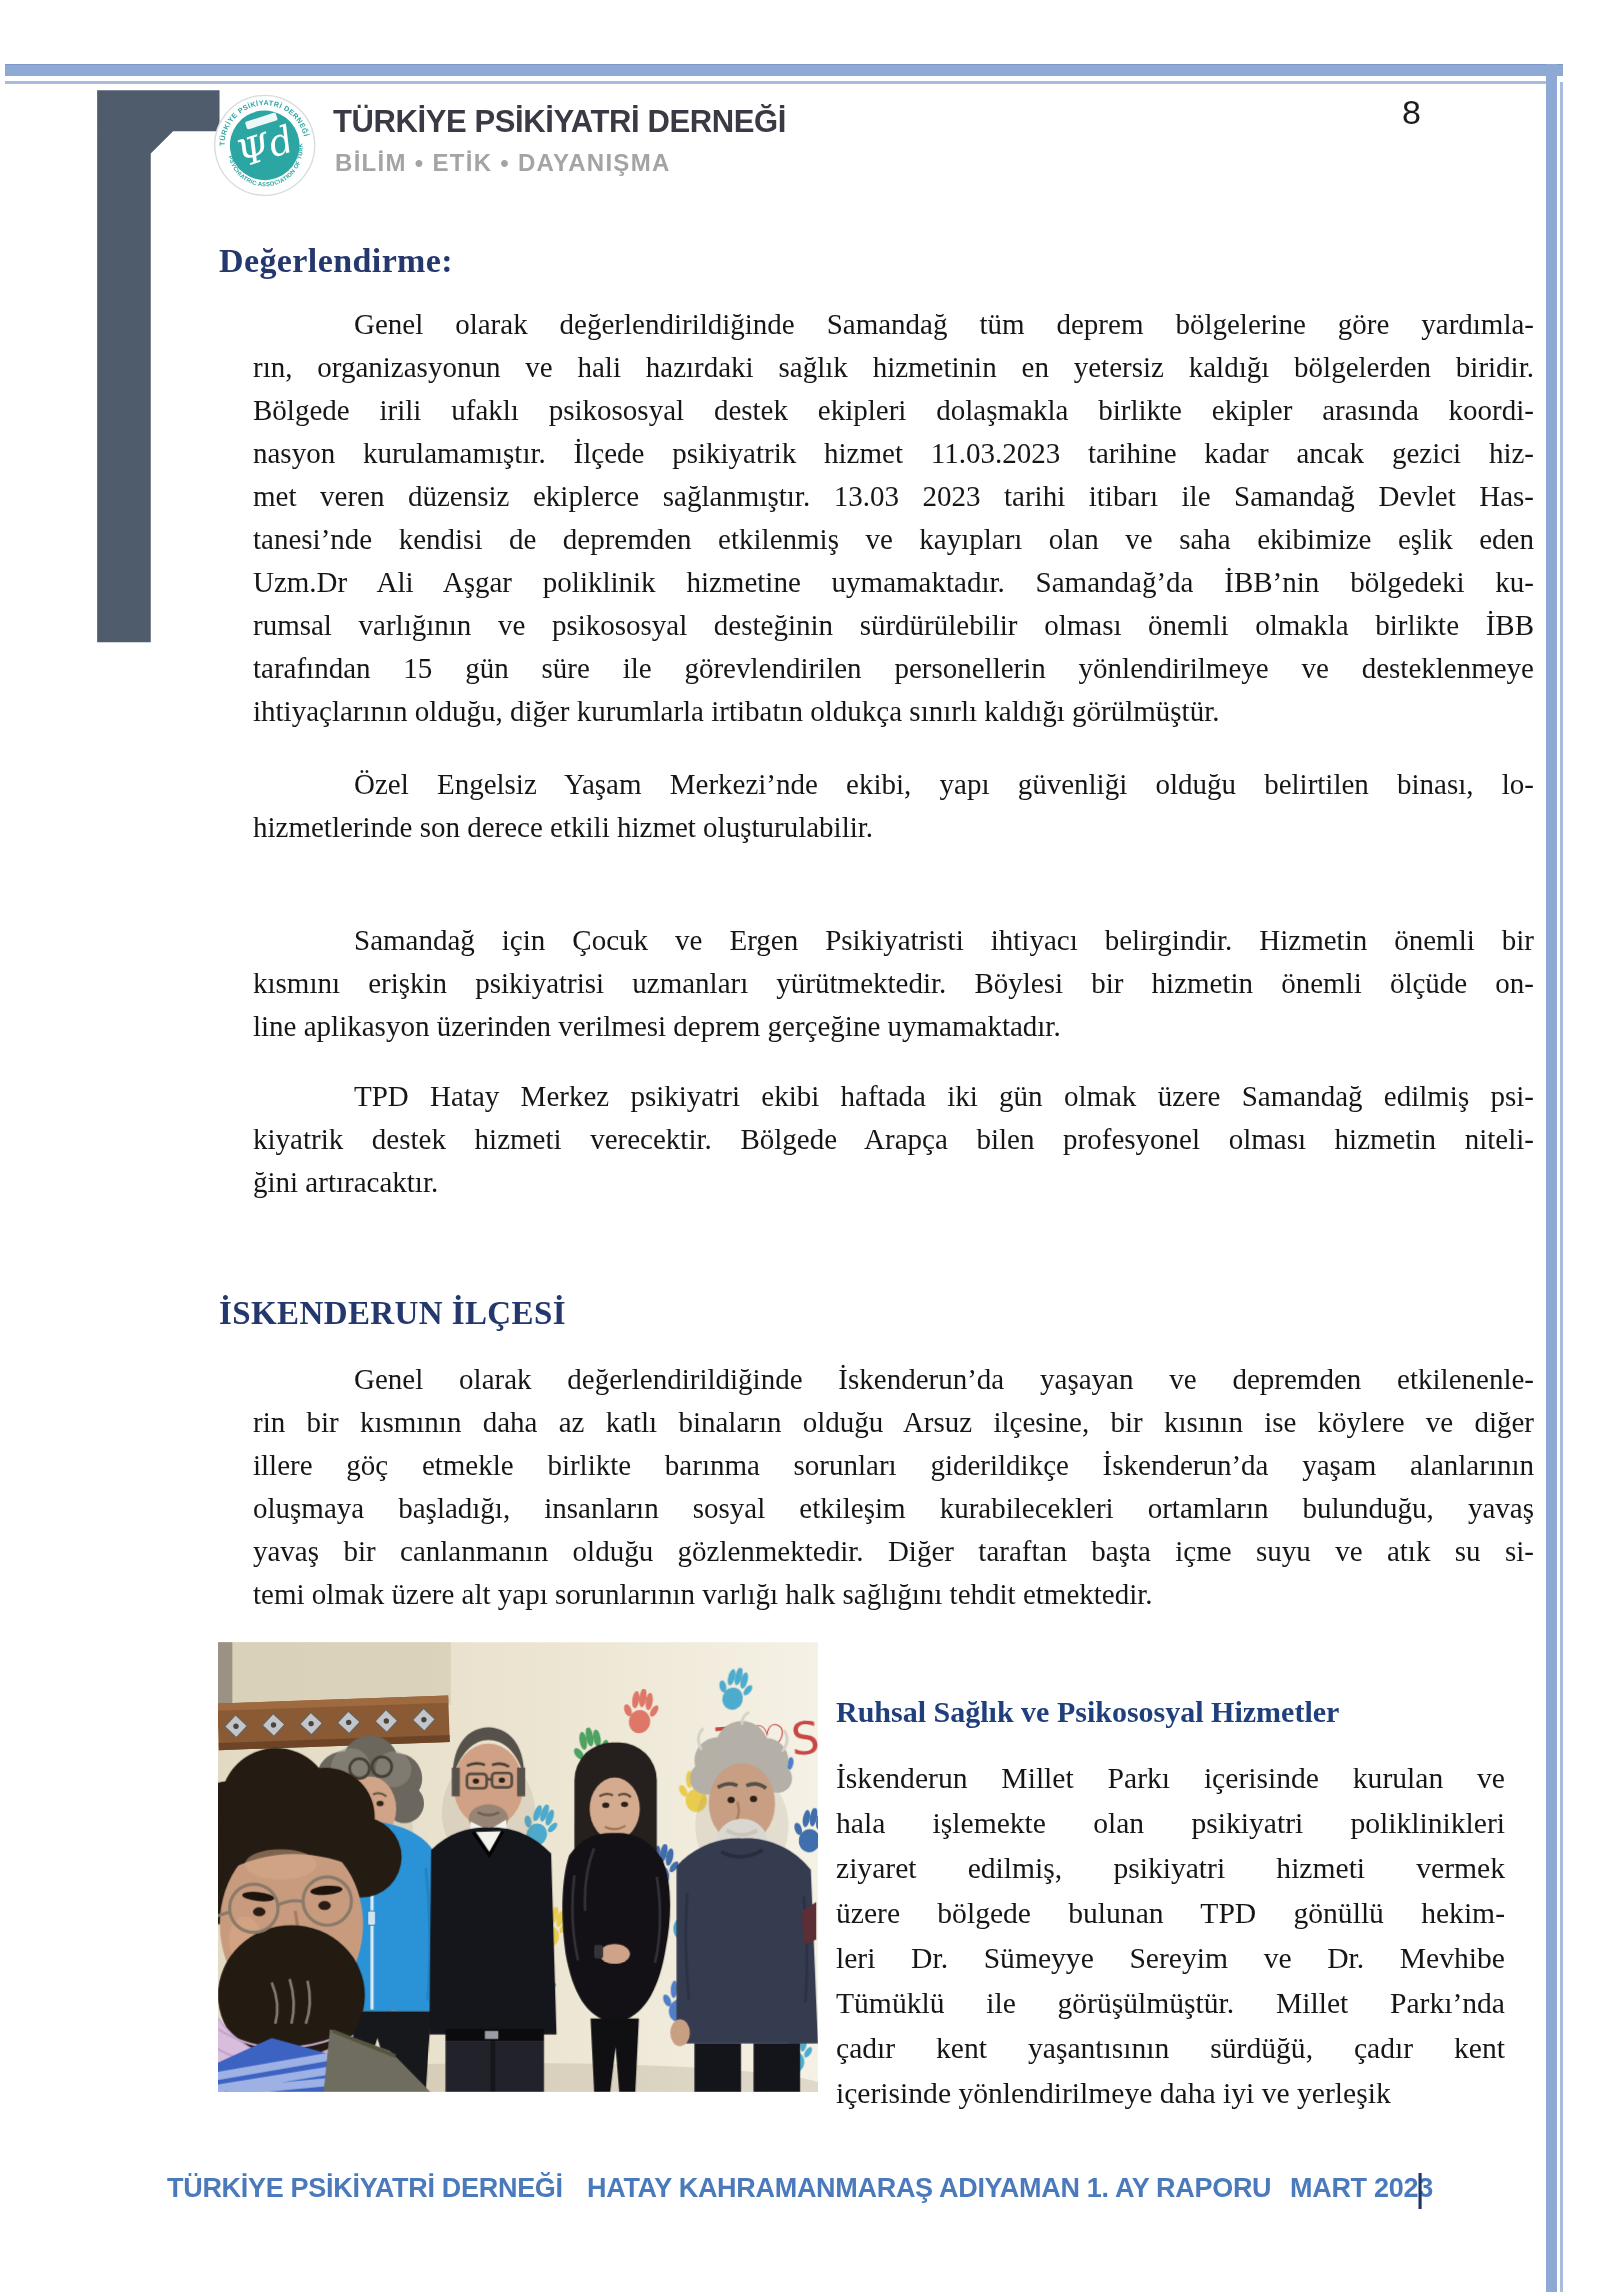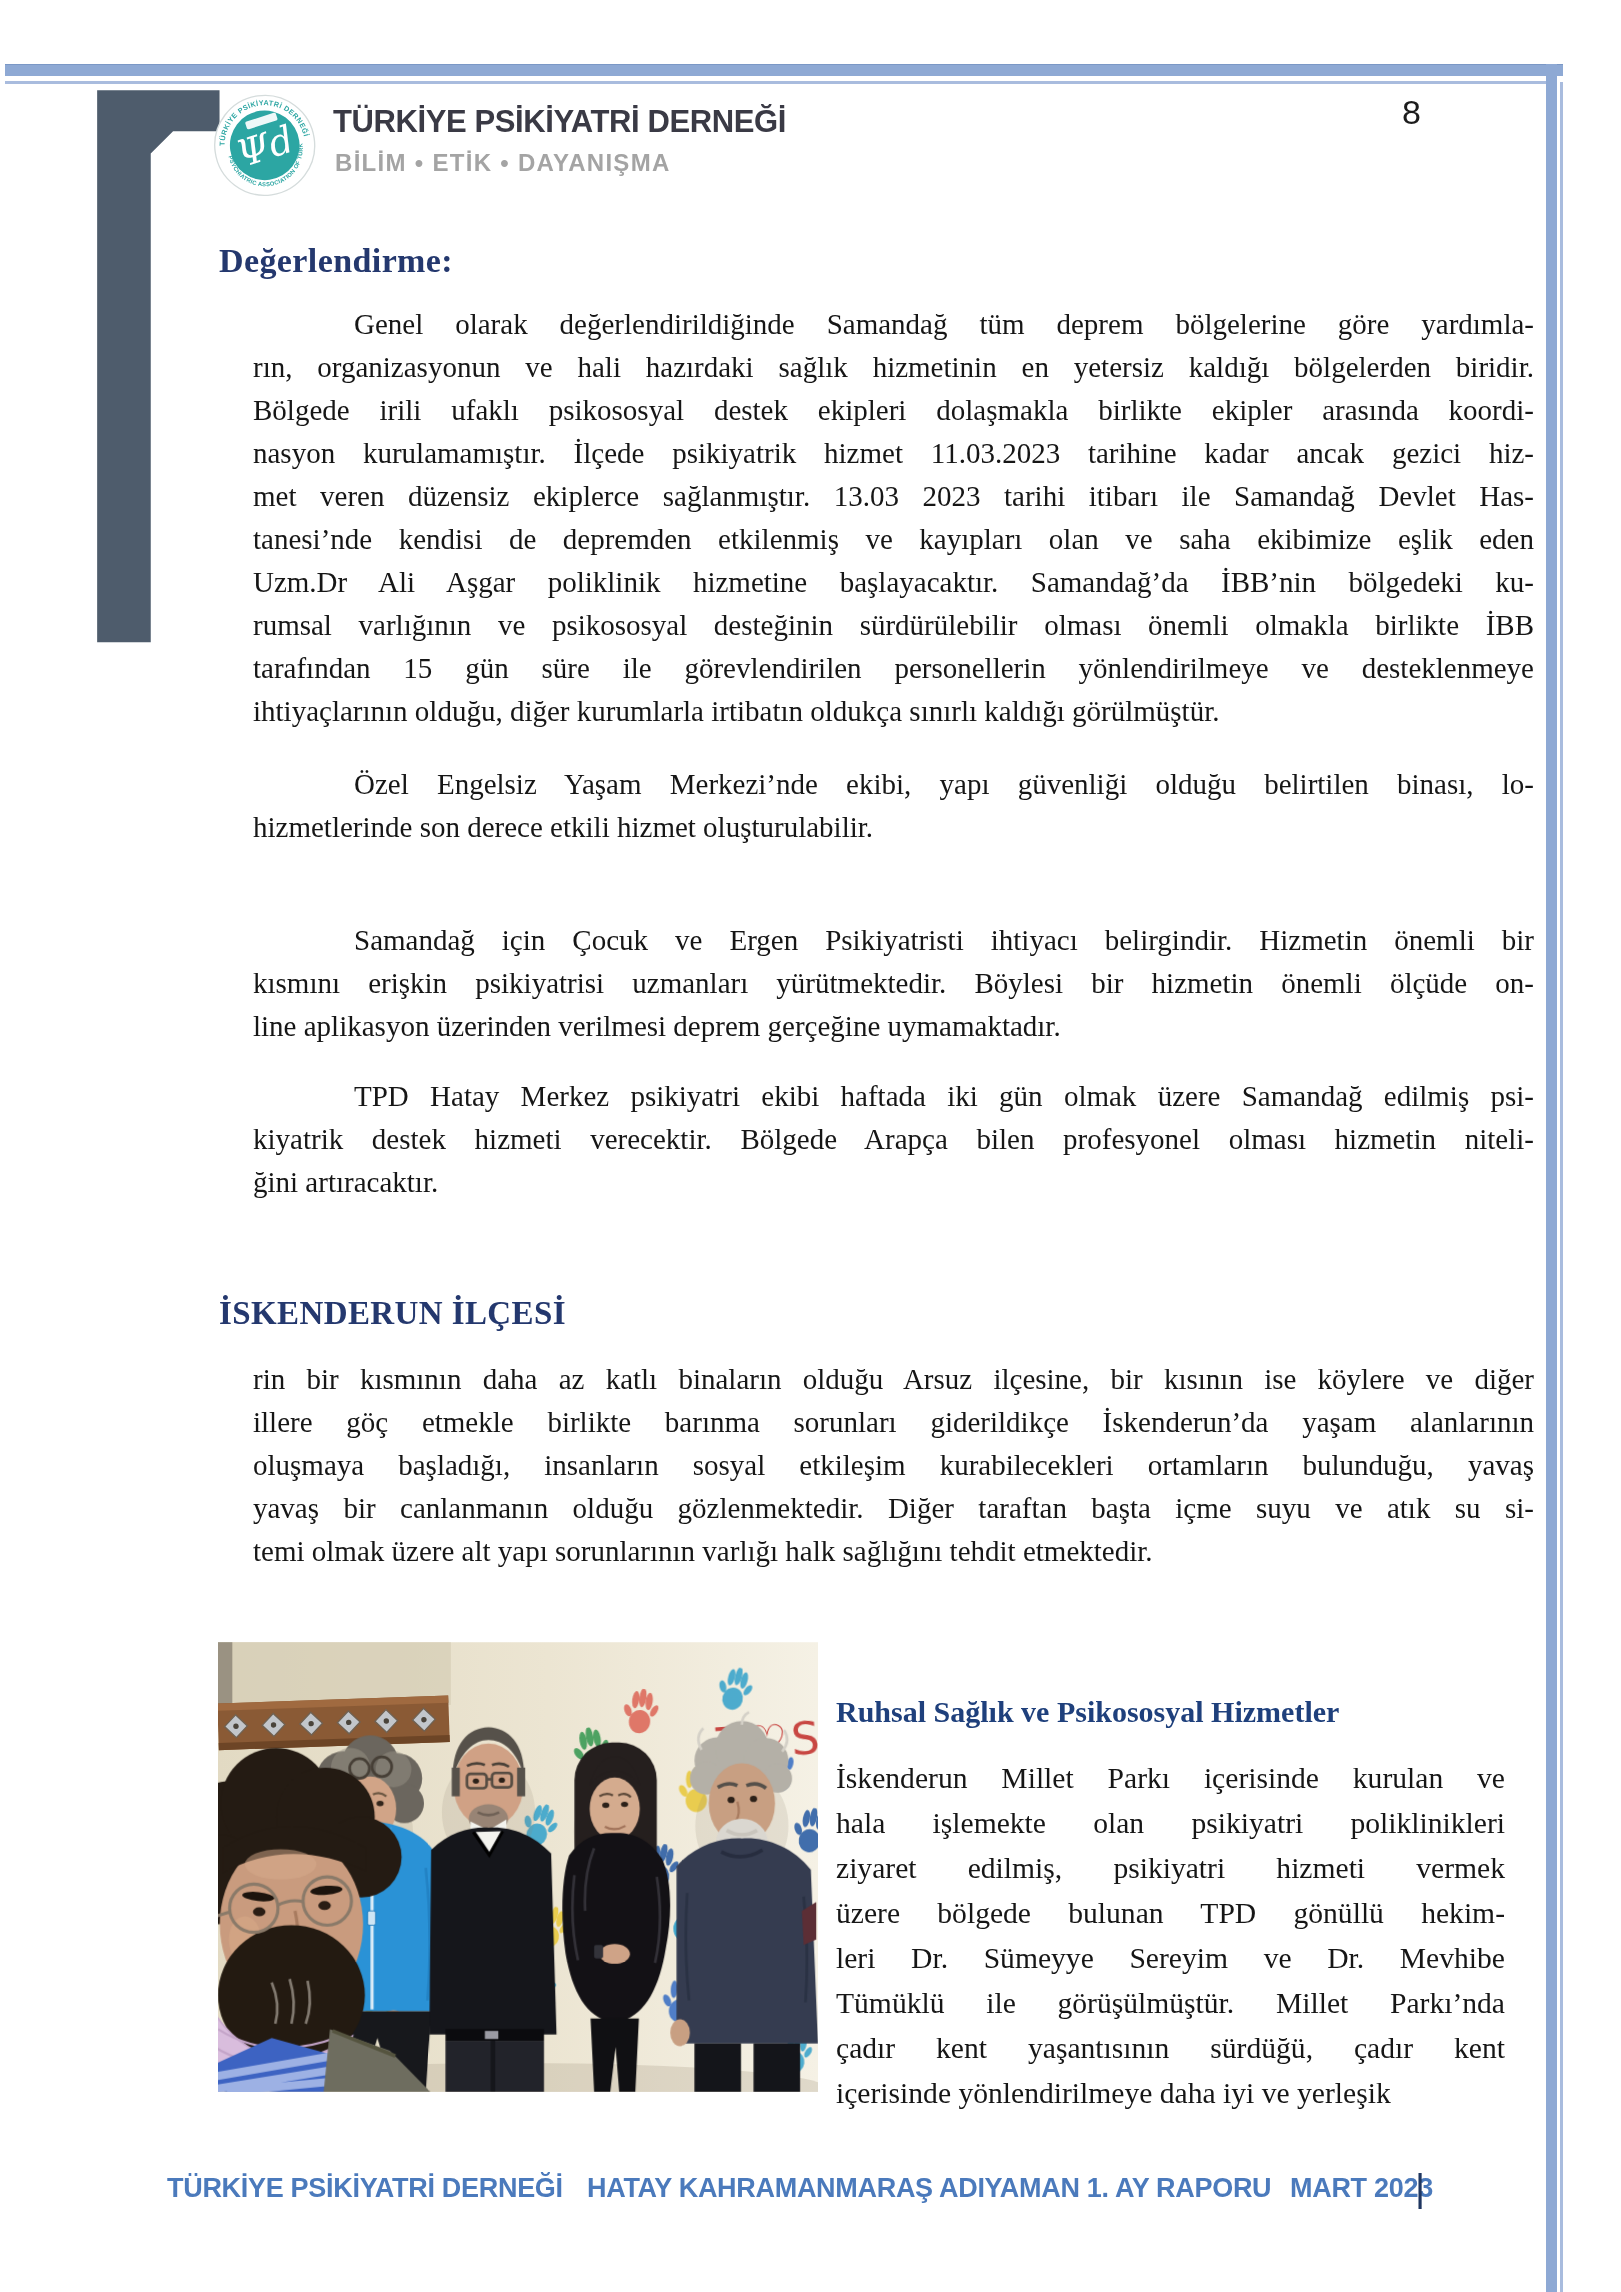--- a/index.html
+++ b/index.html
@@ -76,41 +76,42 @@
   <div class="page-number">8</div>
 
   <div class="h1">Değerlendirme:</div>
   <div class="para p1">
       <div class="tline indent">Genel olarak değerlendirildiğinde Samandağ tüm deprem bölgelerine göre yardımla-</div>
       <div class="tline">rın, organizasyonun ve hali hazırdaki sağlık hizmetinin en yetersiz kaldığı bölgelerden biridir.</div>
       <div class="tline">Bölgede irili ufaklı psikososyal destek ekipleri dolaşmakla birlikte ekipler arasında koordi-</div>
       <div class="tline">nasyon kurulamamıştır. İlçede psikiyatrik hizmet 11.03.2023 tarihine kadar ancak gezici hiz-</div>
       <div class="tline">met veren düzensiz ekiplerce sağlanmıştır. 13.03 2023 tarihi itibarı ile Samandağ Devlet Has-</div>
       <div class="tline">tanesi’nde kendisi de depremden etkilenmiş ve kayıpları olan ve saha ekibimize eşlik eden</div>
-      <div class="tline">Uzm.Dr Ali Aşgar poliklinik hizmetine başlayacaktır. Samandağ’da İBB’nin bölgedeki ku-</div>
+      <div class="tline">Uzm.Dr Ali Aşgar poliklinik hizmetine uymamaktadır. Samandağ’da İBB’nin bölgedeki ku-</div>
       <div class="tline">rumsal varlığının ve psikososyal desteğinin sürdürülebilir olması önemli olmakla birlikte İBB</div>
       <div class="tline">tarafından 15 gün süre ile görevlendirilen personellerin yönlendirilmeye ve desteklenmeye</div>
       <div class="tline last">ihtiyaçlarının olduğu, diğer kurumlarla irtibatın oldukça sınırlı kaldığı görülmüştür.</div>
     </div>
   <div class="para p2">
       <div class="tline indent">Özel Engelsiz Yaşam Merkezi’nde ekibi, yapı güvenliği olduğu belirtilen binası, lo-</div>
       <div class="tline last">hizmetlerinde son derece etkili hizmet oluşturulabilir.</div>
     </div>
   <div class="para p3">
       <div class="tline indent">Samandağ için Çocuk ve Ergen Psikiyatristi ihtiyacı belirgindir. Hizmetin önemli bir</div>
       <div class="tline">kısmını erişkin psikiyatrisi uzmanları yürütmektedir. Böylesi bir hizmetin önemli ölçüde on-</div>
       <div class="tline last">line aplikasyon üzerinden verilmesi deprem gerçeğine uymamaktadır.</div>
     </div>
   <div class="para p4">
       <div class="tline indent">TPD Hatay Merkez psikiyatri ekibi haftada iki gün olmak üzere Samandağ edilmiş psi-</div>
       <div class="tline">kiyatrik destek hizmeti verecektir. Bölgede Arapça bilen profesyonel olması hizmetin niteli-</div>
       <div class="tline last">ğini artıracaktır.</div>
     </div>
   <div class="h2">İSKENDERUN İLÇESİ</div>
   <div class="para p5">
+      <div class="tline indent">Genel olarak değerlendirildiğinde İskenderun’da yaşayan ve depremden etkilenenle-</div>
       <div class="tline">rin bir kısmının daha az katlı binaların olduğu Arsuz ilçesine, bir kısının ise köylere ve diğer</div>
       <div class="tline">illere göç etmekle birlikte barınma sorunları giderildikçe İskenderun’da yaşam alanlarının</div>
       <div class="tline">oluşmaya başladığı, insanların sosyal etkileşim kurabilecekleri ortamların bulunduğu, yavaş</div>
       <div class="tline">yavaş bir canlanmanın olduğu gözlenmektedir. Diğer taraftan başta içme suyu ve atık su si-</div>
       <div class="tline last">temi olmak üzere alt yapı sorunlarının varlığı halk sağlığını tehdit etmektedir.</div>
     </div>
 
   <div class="photo">
     <svg width="600" height="450" viewBox="0 0 670 502">
       <defs>

